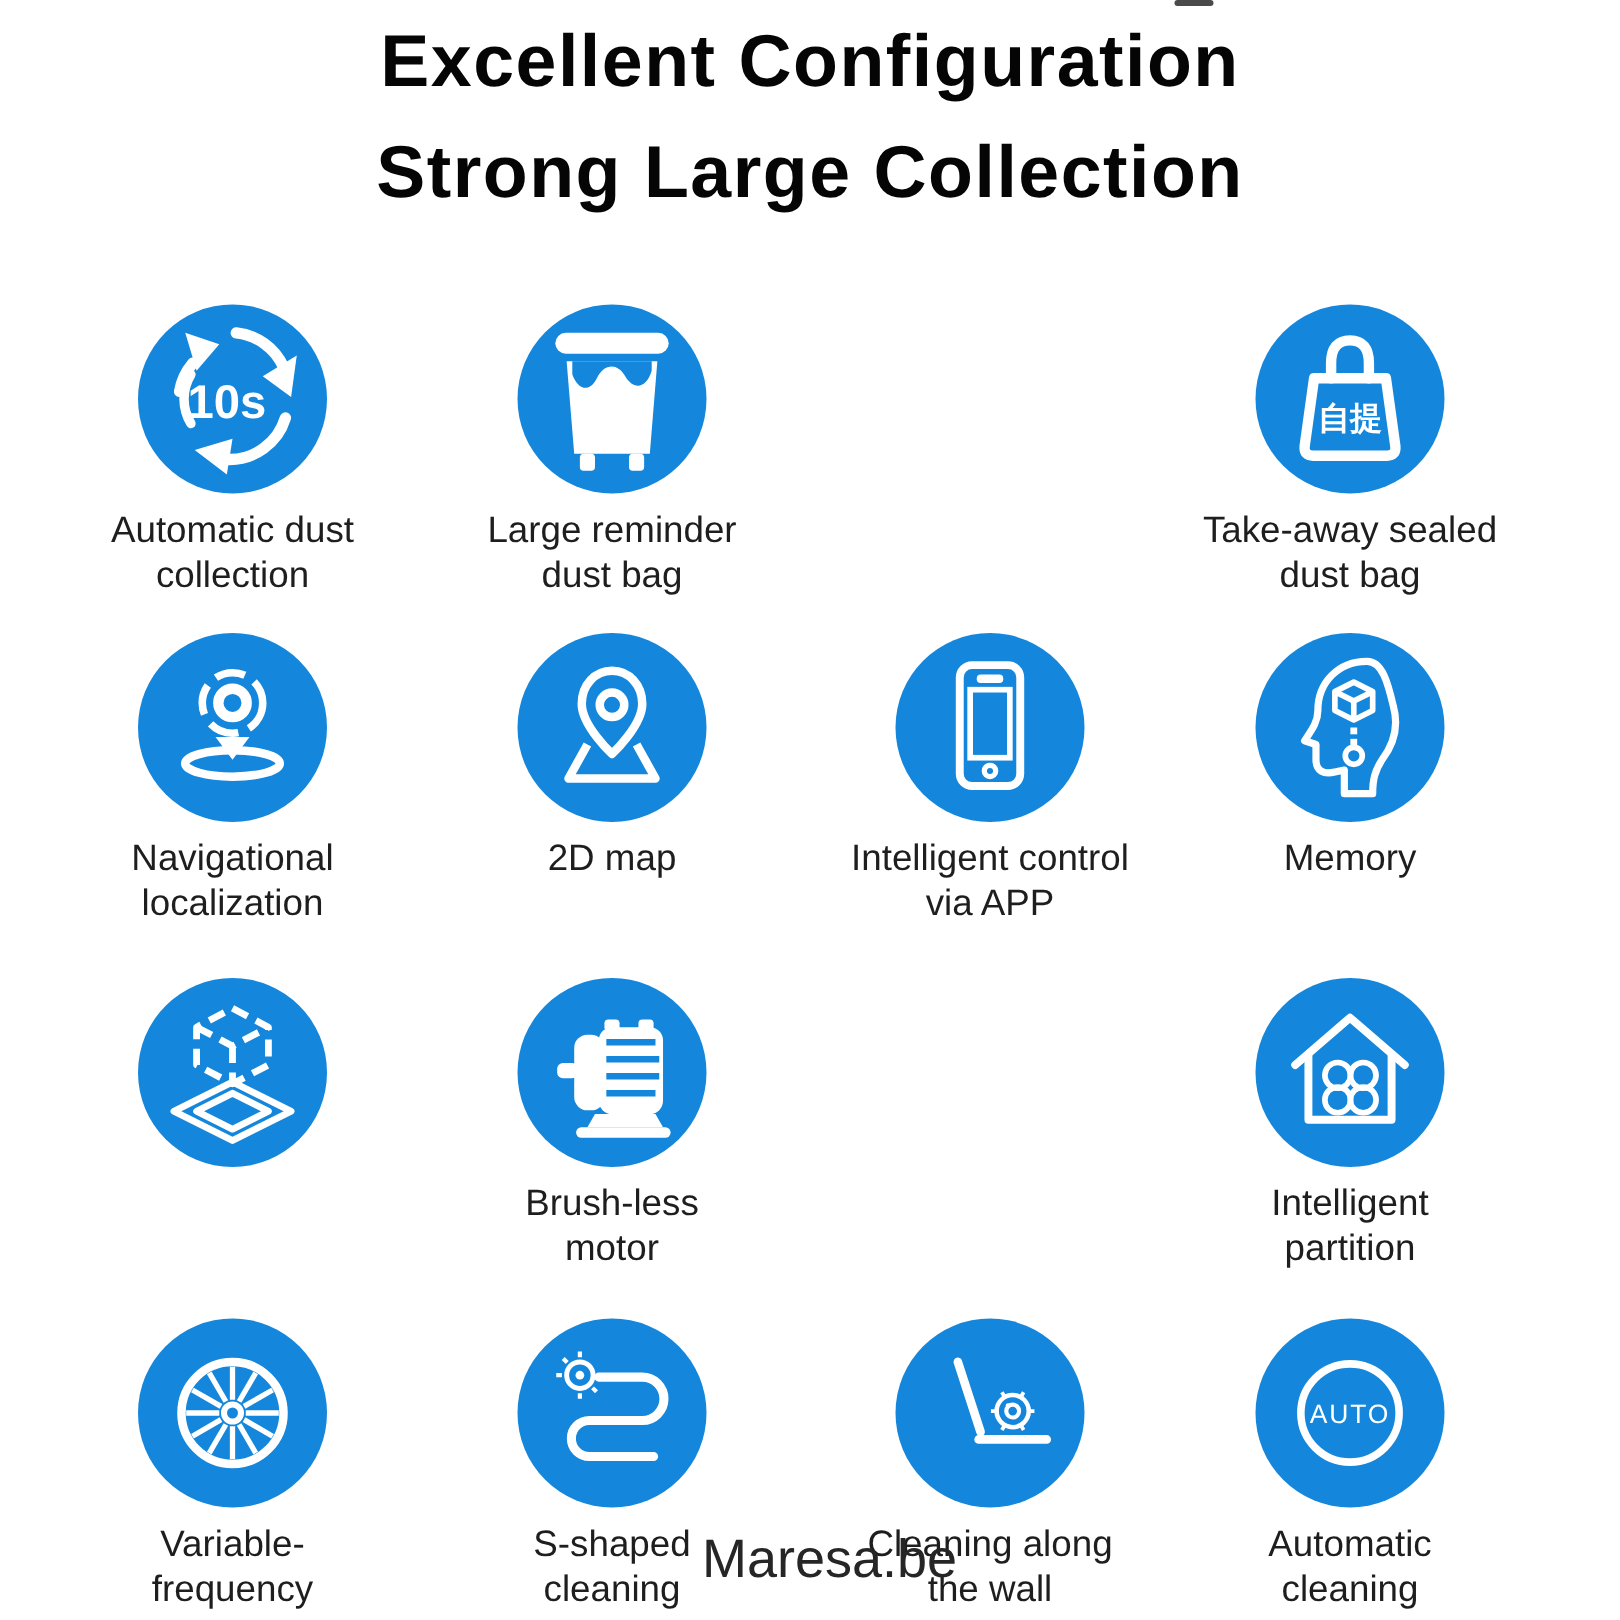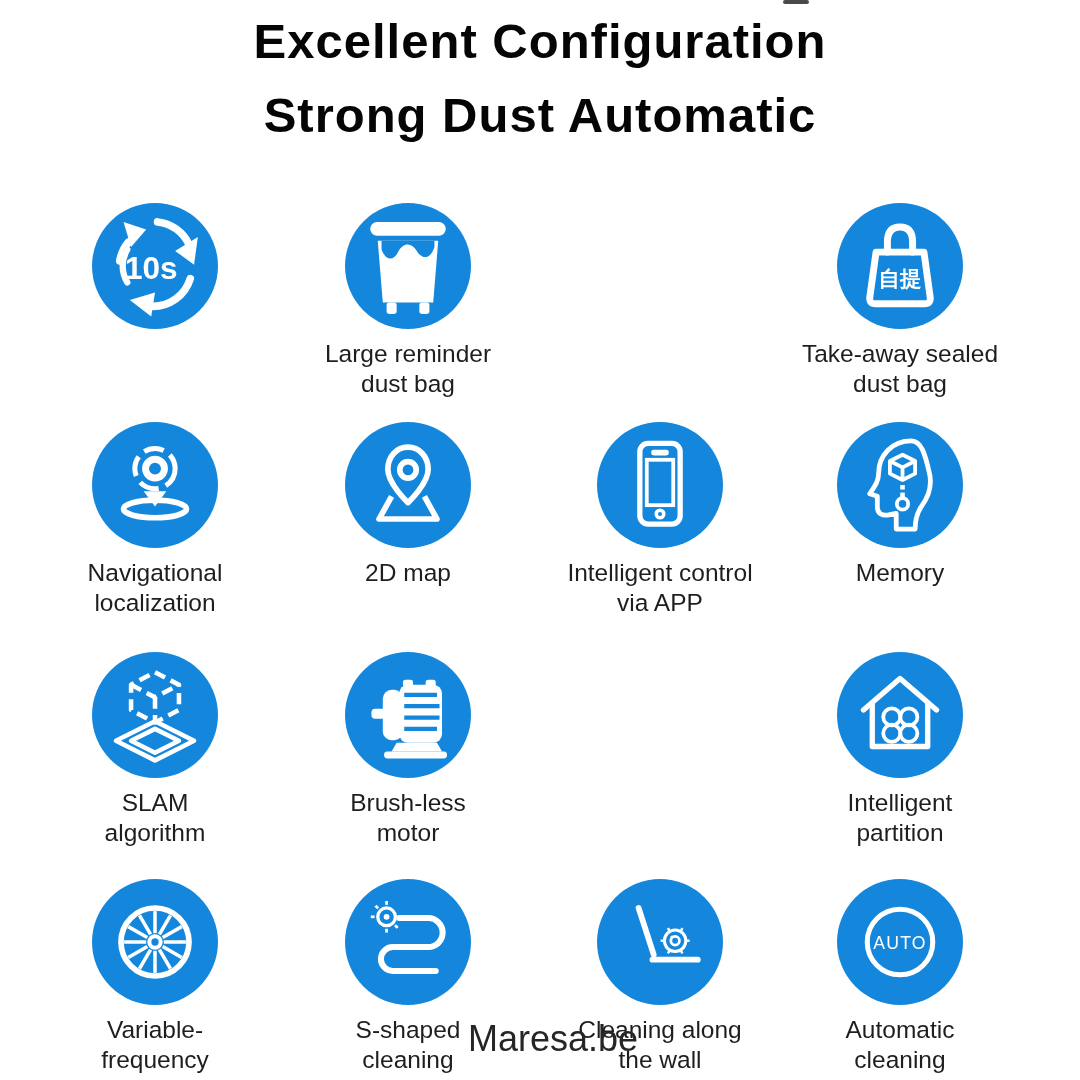--- a/index.html
+++ b/index.html
@@ -27,35 +27,37 @@
   .watermark{position:absolute;left:468px;top:1018px;font-size:36px;color:var(--watermark,#262626);z-index:5;}
 </style>
 </head>
 <body>
 
 <div class="page">
 
   <div class="crop-artifact"></div>
 
   <div class="title-line title-l1">Excellent Configuration</div>
-  <div class="title-line title-l2">Strong Dust Automatic</div>
+  <div class="title-line title-l2">Strong Large Collection</div>
 
   <div class="cell c1 r1">
     <div class="circle">
       <svg class="icon-svg" viewBox="0 0 100 100">
         <text x="47" y="60" font-size="25" font-weight="bold" text-anchor="middle">10s</text>
         <path class="s" stroke-width="5" stroke-linecap="round" d="M28 37 A25 25 0 0 0 28 63"></path>
         <path class="s" stroke-width="6" stroke-linecap="round" d="M52 15 A31 31 0 0 1 77 33"></path>
         <polygon class="f" points="84,27 81,49 66,38"></polygon>
         <path class="s" stroke-width="6" stroke-linecap="round" d="M78 60 A31 31 0 0 1 47 82"></path>
         <polygon class="f" points="30,77 50,71 47,90"></polygon>
         <path class="s" stroke-width="6" stroke-linecap="round" d="M22 46 A31 31 0 0 1 29 31"></path>
         <polygon class="f" points="25,15 43,21 31,35"></polygon>
       </svg>
     </div>
+    <div class="label">Automatic dust
+collection</div>
   </div>
 
   <div class="cell c2 r1">
     <div class="circle">
       <svg class="icon-svg" viewBox="0 0 100 100">
         <rect class="f" x="20" y="15" width="60" height="11" rx="5.5"></rect>
         <path class="f" d="M26 30 H74 L70 79 H30 Z"></path>
         <path class="fa" d="M29 30 H71 V35 C68 45 61 45 57 38 C53 31 46 31 42 39 C38 47 32 45 29 37 Z"></path>
         <rect class="f" x="33" y="79" width="8" height="9" rx="2"></rect>
         <rect class="f" x="59" y="79" width="8" height="9" rx="2"></rect>
@@ -133,22 +135,20 @@
 
   <div class="cell c1 r3">
     <div class="circle">
       <svg class="icon-svg" viewBox="0 0 100 100">
         <path class="s" stroke-width="3.6" stroke-linejoin="round" d="M50 55 L81 70.5 L50 86 L19 70.5 Z"></path>
         <path class="s" stroke-width="3.6" stroke-linejoin="round" d="M50 61 L69 70.5 L50 80 L31 70.5 Z"></path>
         <path class="s" stroke-width="3.6" stroke-linejoin="round" stroke-dasharray="9 5" d="M50 16 L69 26 V46 L50 56 L31 46 V26 Z"></path>
         <path class="s" stroke-width="3.6" stroke-dasharray="9 5" d="M31 26 L50 36 L69 26 M50 36 V56"></path>
       </svg>
     </div>
-    <div class="label">SLAM
-algorithm</div>
   </div>
 
   <div class="cell c2 r3">
     <div class="circle">
       <svg class="icon-svg" viewBox="0 0 100 100">
         <rect class="f" x="21" y="45" width="11" height="8" rx="3"></rect>
         <rect class="f" x="30" y="30" width="16" height="40" rx="7"></rect>
         <rect class="f" x="43" y="26" width="34" height="46" rx="7"></rect>
         <rect class="f" x="46" y="22" width="8" height="6" rx="2"></rect>
         <rect class="f" x="64" y="22" width="8" height="6" rx="2"></rect>

